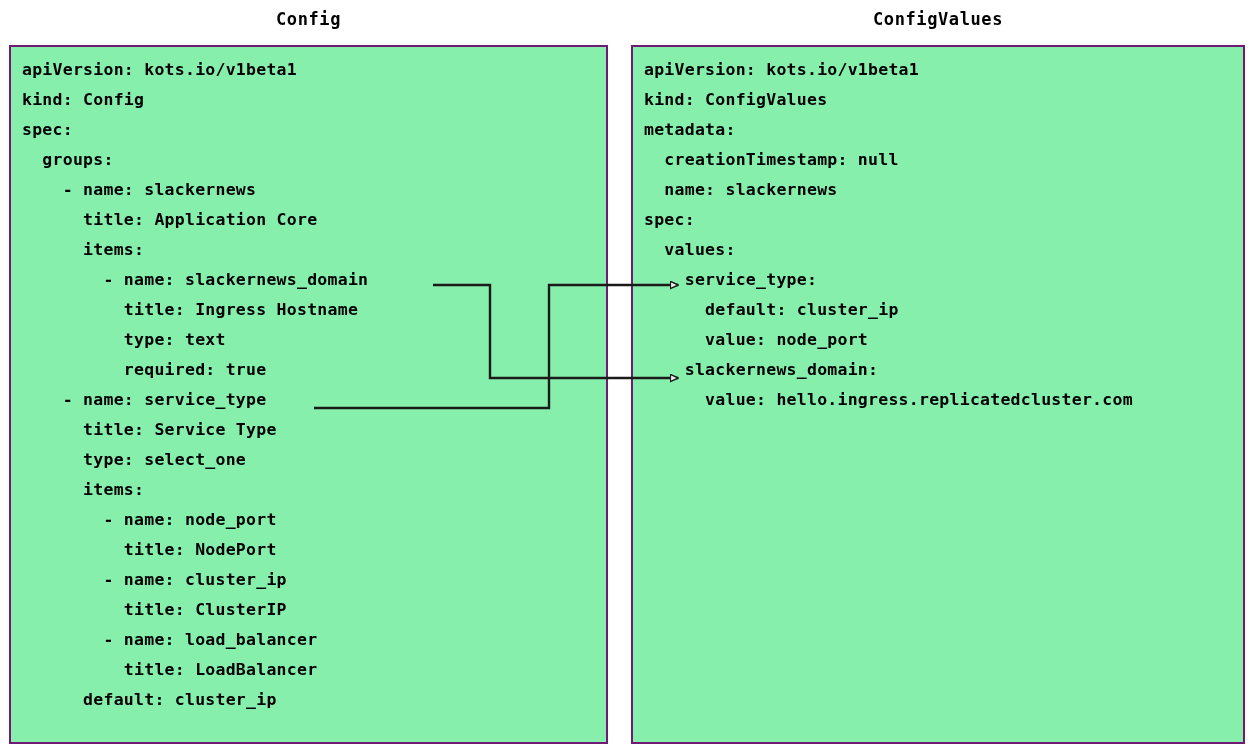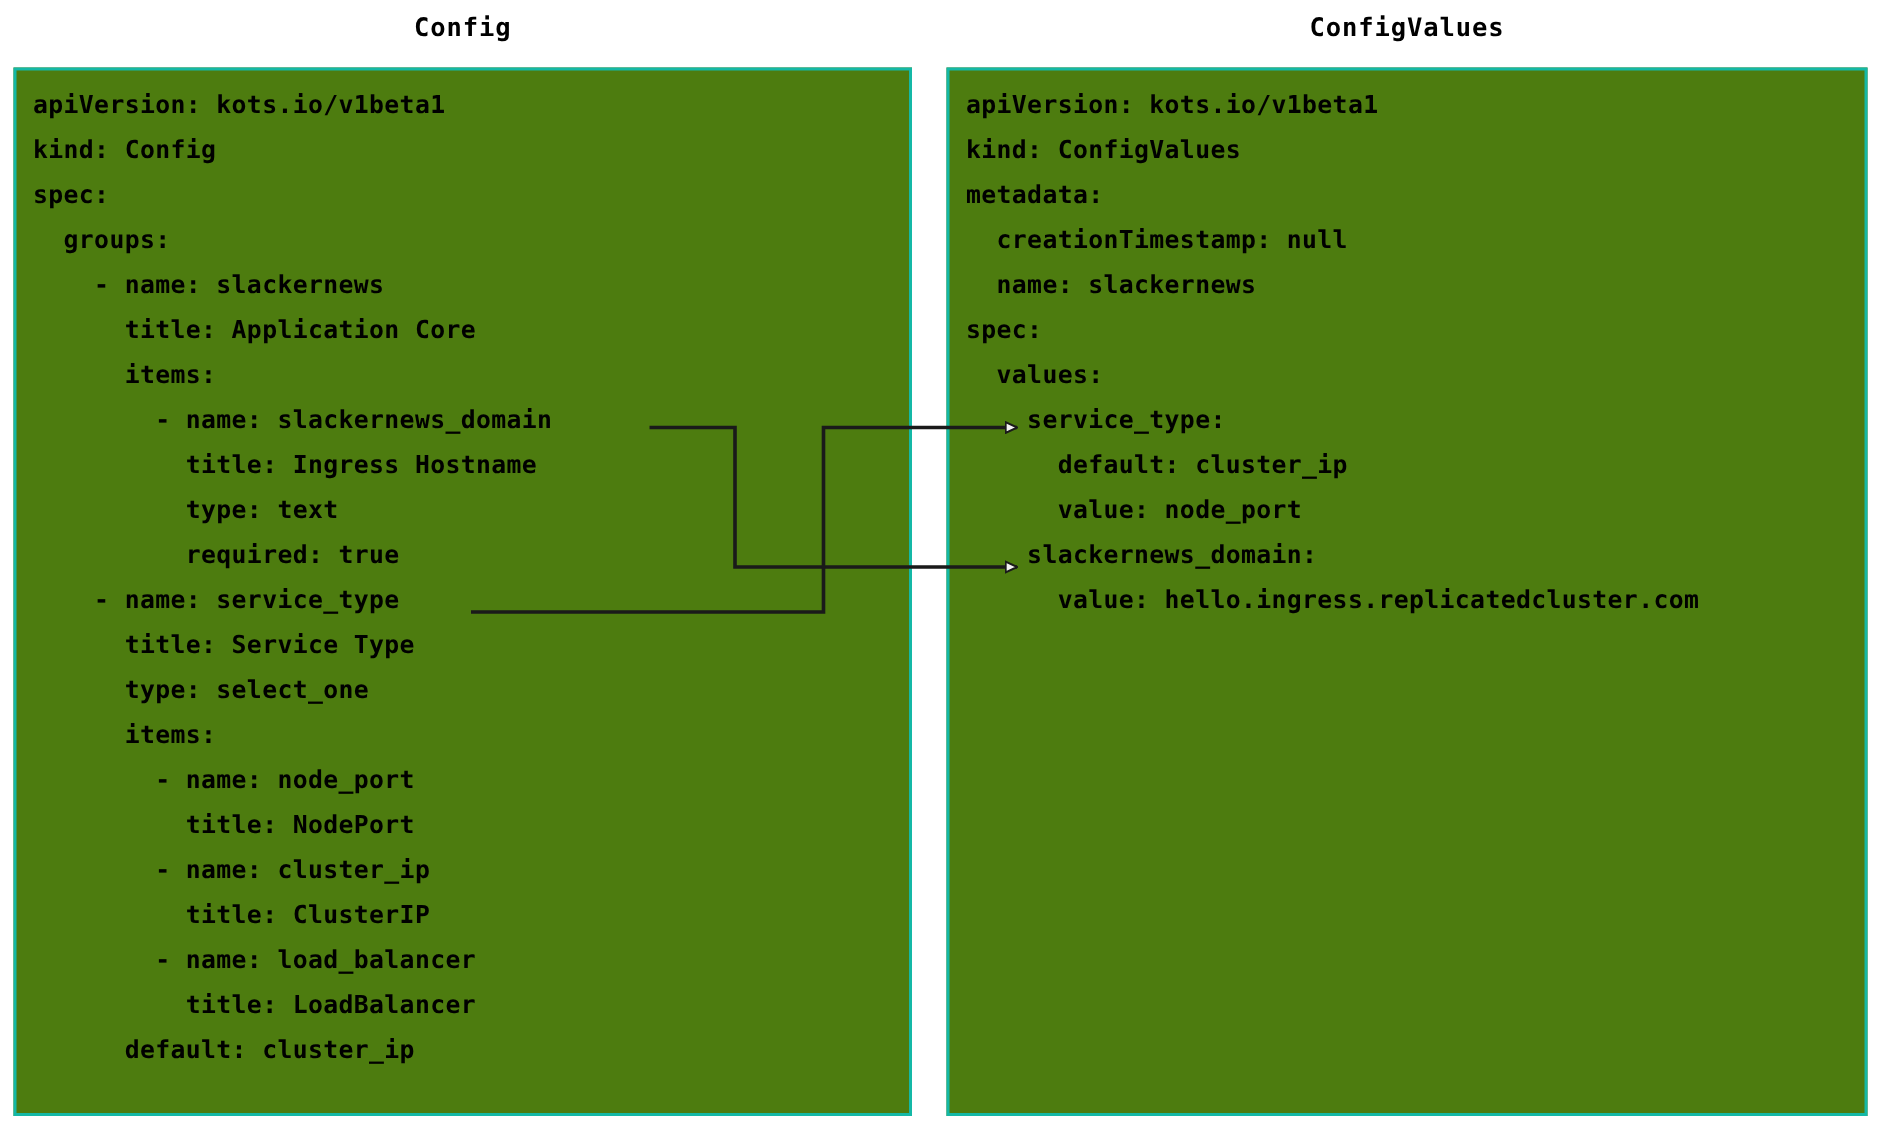--- a/index.html
+++ b/index.html
@@ -27,22 +27,22 @@
     font-weight: bold;
     font-size: 17px;
     color: #000000;
     text-align: center;
     white-space: pre;
     letter-spacing: 0.6px;
   }
 
   .panel {
     position: absolute;
-    background: #4d7c0f;
-    border: 2px solid #14b8a6;
+    background: #86efac;
+    border: 2px solid #701a75;
     box-sizing: border-box;
   }
 
   .code {
     position: absolute;
     left: 11px;
     top: 8px;
     font-family: "DejaVu Sans Mono", "Liberation Mono", monospace;
     font-weight: bold;
     font-size: 16.5px;

